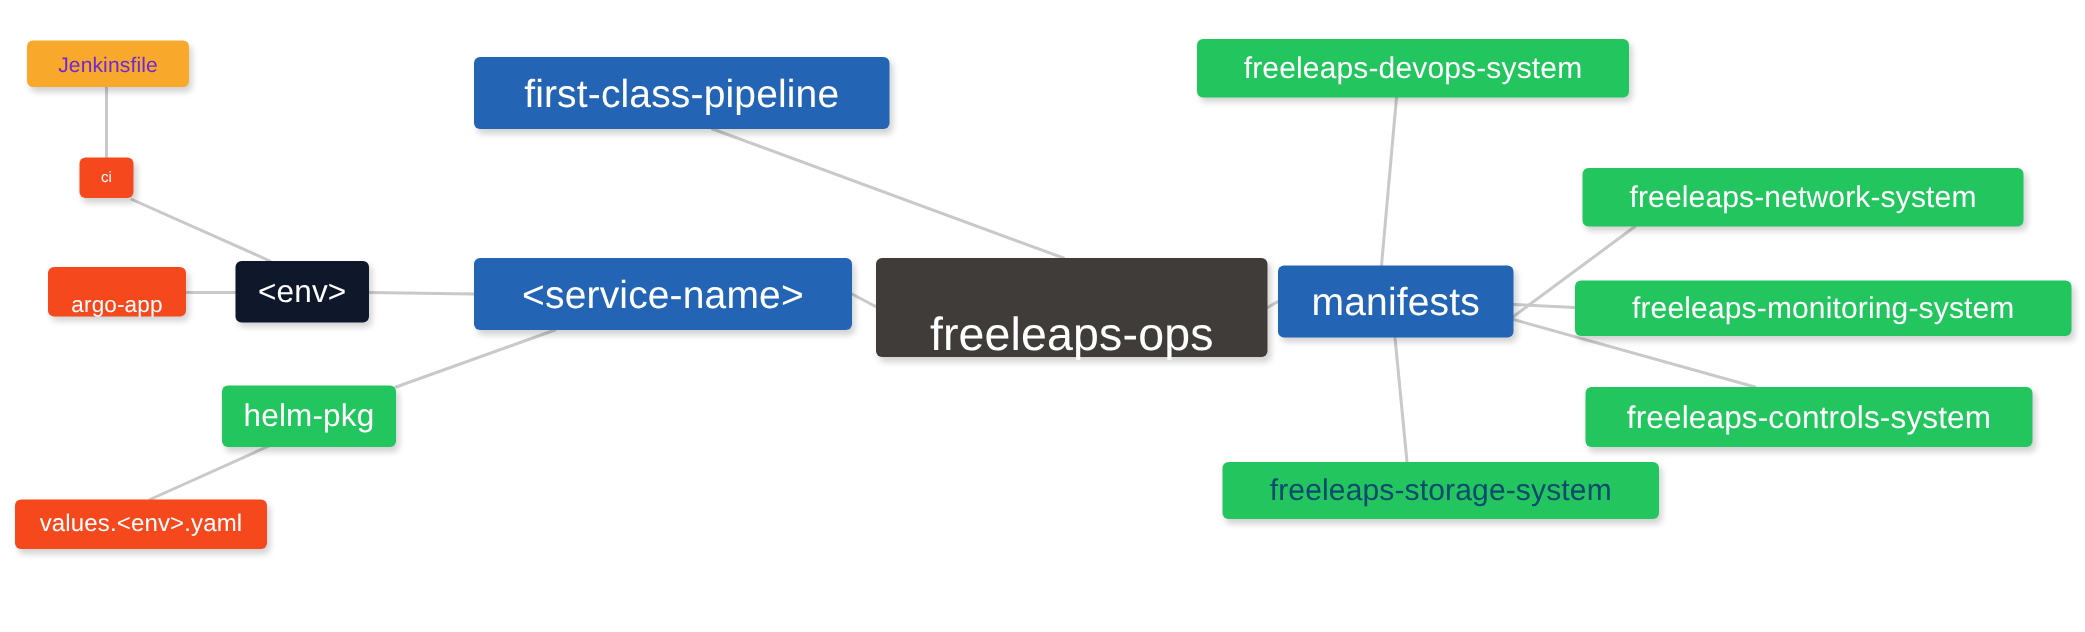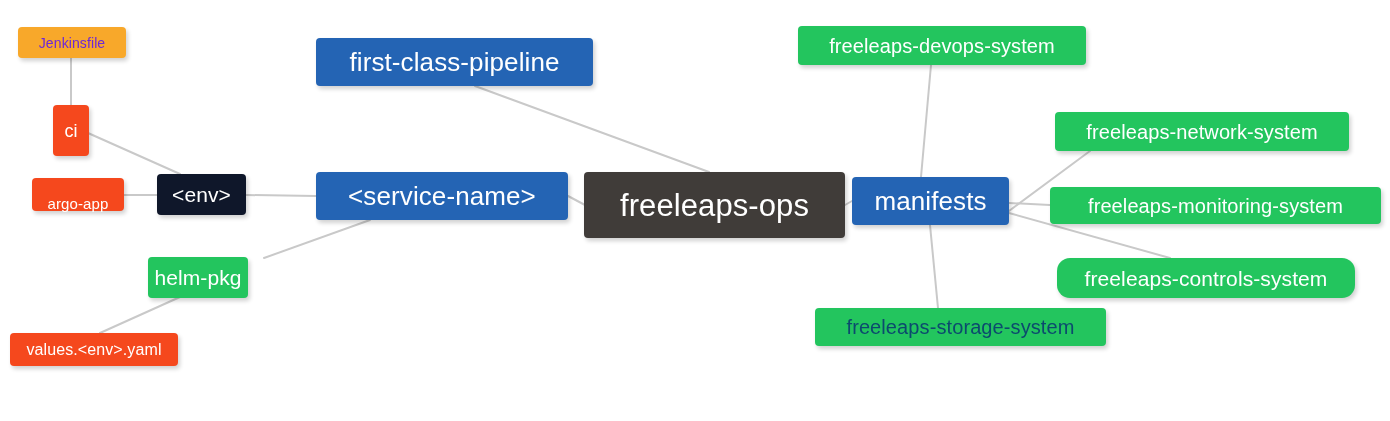--- a/index.html
+++ b/index.html
@@ -64,56 +64,56 @@
       <line x1="921" y1="177" x2="931" y2="65" stroke="#c9c9c9" stroke-width="2" stroke-linecap="round"></line>
       <line x1="1009" y1="211" x2="1090" y2="151" stroke="#c9c9c9" stroke-width="2" stroke-linecap="round"></line>
       <line x1="1009" y1="203" x2="1050" y2="205" stroke="#c9c9c9" stroke-width="2" stroke-linecap="round"></line>
       <line x1="1009" y1="213" x2="1170" y2="258" stroke="#c9c9c9" stroke-width="2" stroke-linecap="round"></line>
       <line x1="930" y1="225" x2="938" y2="308" stroke="#c9c9c9" stroke-width="2" stroke-linecap="round"></line>
     </svg>
   <div id="node-layer">
       <div class="node" style="left: 18px; top: 27px; width: 108px; height: 31px; background: rgb(248, 168, 42); font-size: 14px; color: #6d28d9; align-items: center;">
         <span>Jenkinsfile</span>
       </div>
-      <div class="node" style="left: 53px; top: 105px; width: 36px; height: 51px; background: rgb(245, 72, 29); font-size: 18px; color: rgb(255, 255, 255);">
+      <div class="node" style="left: 53px; top: 105px; width: 36px; height: 27px; background: rgb(245, 72, 29); font-size: 10px; color: rgb(255, 255, 255);">
         <span>ci</span>
       </div>
       <div class="node" style="left: 32px; top: 178px; width: 92px; height: 33px; background: rgb(245, 72, 29); font-size: 15px; color: rgb(255, 255, 255); align-items: flex-end;">
         <span>argo-app</span>
       </div>
       <div class="node" style="left: 157px; top: 174px; width: 89px; height: 41px; background: #0f172a; font-size: 21px; color: rgb(255, 255, 255);">
         <span>&lt;env&gt;</span>
       </div>
-      <div class="node" style="left: 148px; top: 257px; width: 100px; height: 41px; background: rgb(35, 197, 94); font-size: 21px; color: rgb(255, 255, 255);">
+      <div class="node" style="left: 148px; top: 257px; width: 116px; height: 41px; background: rgb(35, 197, 94); font-size: 21px; color: rgb(255, 255, 255);">
         <span>helm-pkg</span>
       </div>
       <div class="node" style="left: 10px; top: 333px; width: 168px; height: 33px; background: rgb(245, 72, 29); font-size: 16px; color: rgb(255, 255, 255);">
         <span>values.&lt;env&gt;.yaml</span>
       </div>
       <div class="node" style="left: 316px; top: 38px; width: 277px; height: 48px; background: rgb(36, 100, 180); font-size: 26px; color: rgb(255, 255, 255);">
         <span>first-class-pipeline</span>
       </div>
       <div class="node" style="left: 316px; top: 172px; width: 252px; height: 48px; background: rgb(36, 100, 180); font-size: 26px; color: rgb(255, 255, 255);">
         <span>&lt;service-name&gt;</span>
       </div>
-      <div class="node" style="left: 584px; top: 172px; width: 261px; height: 66px; background: rgb(64, 60, 57); font-size: 31px; color: rgb(255, 255, 255);">
+      <div class="node" style="left: 584px; top: 172px; width: 261px; height: 66px; background: rgb(64, 60, 57); font-size: 31px; color: rgb(255, 255, 255); align-items: flex-end;">
         <span>freeleaps-ops</span>
       </div>
       <div class="node" style="left: 852px; top: 177px; width: 157px; height: 48px; background: rgb(36, 100, 180); font-size: 26px; color: rgb(255, 255, 255);">
         <span>manifests</span>
       </div>
       <div class="node" style="left: 798px; top: 26px; width: 288px; height: 39px; background: rgb(35, 197, 94); font-size: 20px; color: rgb(255, 255, 255);">
         <span>freeleaps-devops-system</span>
       </div>
       <div class="node" style="left: 1055px; top: 112px; width: 294px; height: 39px; background: rgb(35, 197, 94); font-size: 20px; color: rgb(255, 255, 255);">
         <span>freeleaps-network-system</span>
       </div>
       <div class="node" style="left: 1050px; top: 187px; width: 331px; height: 37px; background: rgb(35, 197, 94); font-size: 20px; color: rgb(255, 255, 255);">
         <span>freeleaps-monitoring-system</span>
       </div>
-      <div class="node" style="left: 1057px; top: 258px; width: 298px; height: 40px; background: rgb(35, 197, 94); font-size: 21px; color: rgb(255, 255, 255); border-radius: 13px;">
+      <div class="node" style="left: 1057px; top: 258px; width: 298px; height: 40px; background: rgb(35, 197, 94); font-size: 21px; color: rgb(255, 255, 255);">
         <span>freeleaps-controls-system</span>
       </div>
       <div class="node" style="left: 815px; top: 308px; width: 291px; height: 38px; background: rgb(35, 197, 94); font-size: 20px; color: #0c4a6e;">
         <span>freeleaps-storage-system</span>
       </div>
     </div>
 </div>
 
 </body></html>

